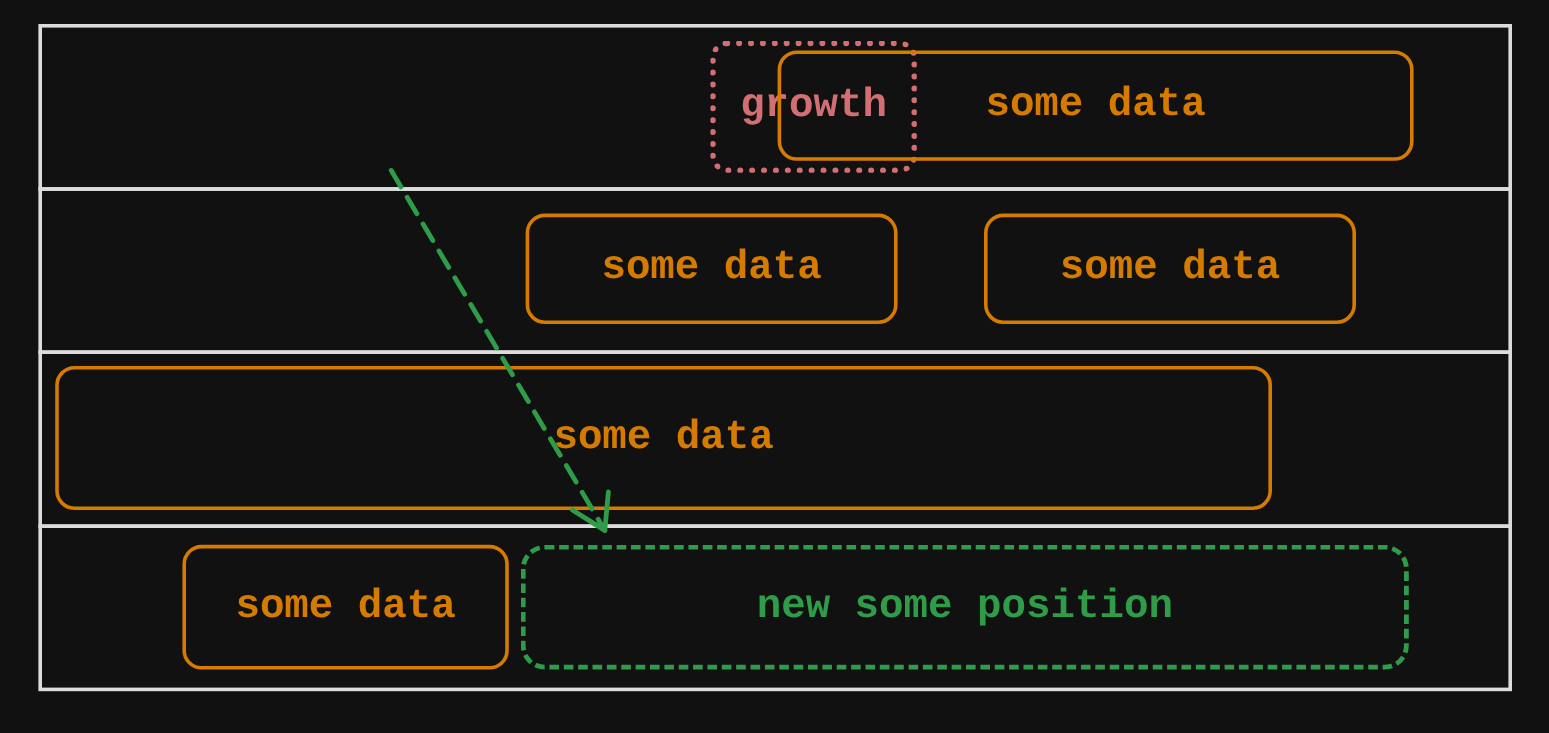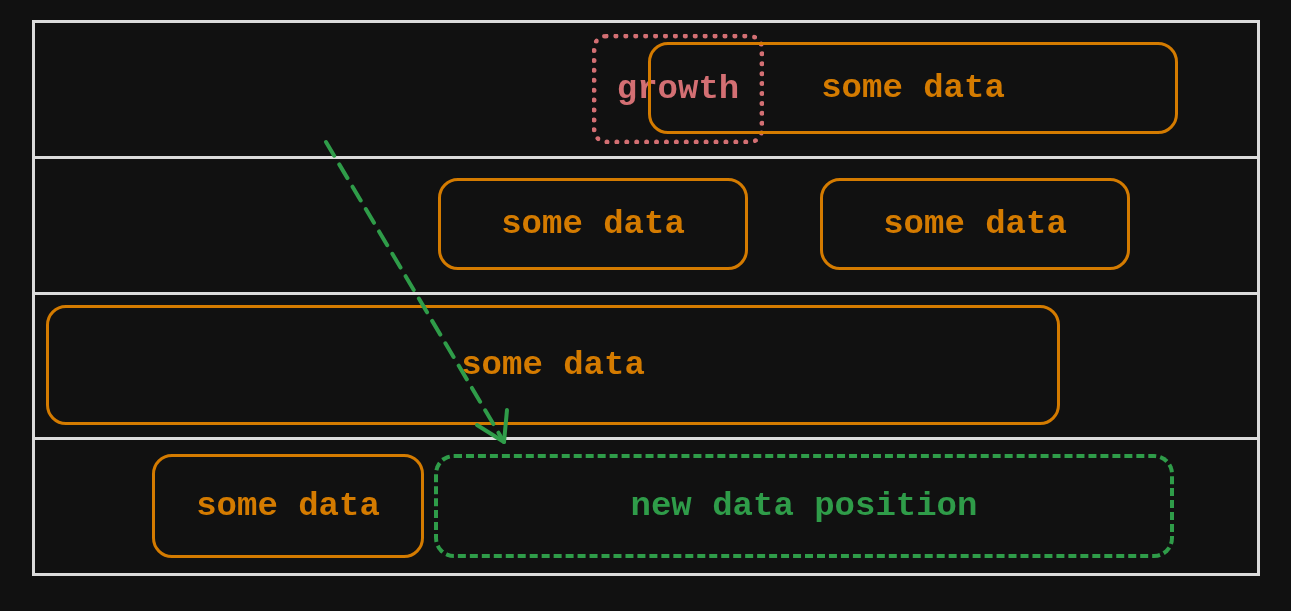--- a/index.html
+++ b/index.html
@@ -31,21 +31,21 @@
     border-style: solid;
     border-radius: 20px;
     display: flex;
     align-items: center;
     justify-content: center;
     font-size: 34px;
     font-weight: 600;
   }
   .green-solid { border-color: #2f9c49; color: #2f9c49; border-style: solid; }
   .green-dash  { border-color: #2f9c49; color: #2f9c49; border-style: dashed; border-width: 4px; }
-  .orange      { border-color: #d47b00; color: #d47b00; border-style: solid; }
+  .orange      { border-color: #d47b00; color: #d47b00; border-style: solid; border-radius: 16px; }
   .red-dot     { border-color: #d36f73; color: #d36f73; border-style: dotted; border-width: 5px; border-radius: 14px; }
   svg.arrow {
     position: absolute;
     left: 0;
     top: 0;
     width: 1228px;
     height: 556px;
     pointer-events: none;
   }
 </style>
@@ -77,21 +77,21 @@
   </div>
 
   <div class="block orange" style="left:14px; top:285px; width:1014px; height:120px;">
     <span>some data</span>
   </div>
 
   <div class="block orange" style="left:120px; top:434px; width:272px; height:104px;">
     <span>some data</span>
   </div>
   <div class="block green-dash" style="left:402px; top:434px; width:740px; height:104px;">
-    <span>new data position</span>
+    <span>new some position</span>
   </div>
 
   <svg class="arrow" viewBox="0 0 1228 556">
     <path d="M 294 122 L 472 422" stroke="#2f9c49" stroke-width="4" stroke-dasharray="16 10" fill="none" stroke-linecap="round"></path>
     <path d="M 472 422 L 445 405 M 472 422 L 475 390" stroke="#2f9c49" stroke-width="4" fill="none" stroke-linecap="round"></path>
   </svg>
 
 </div>
 
 </body></html>

